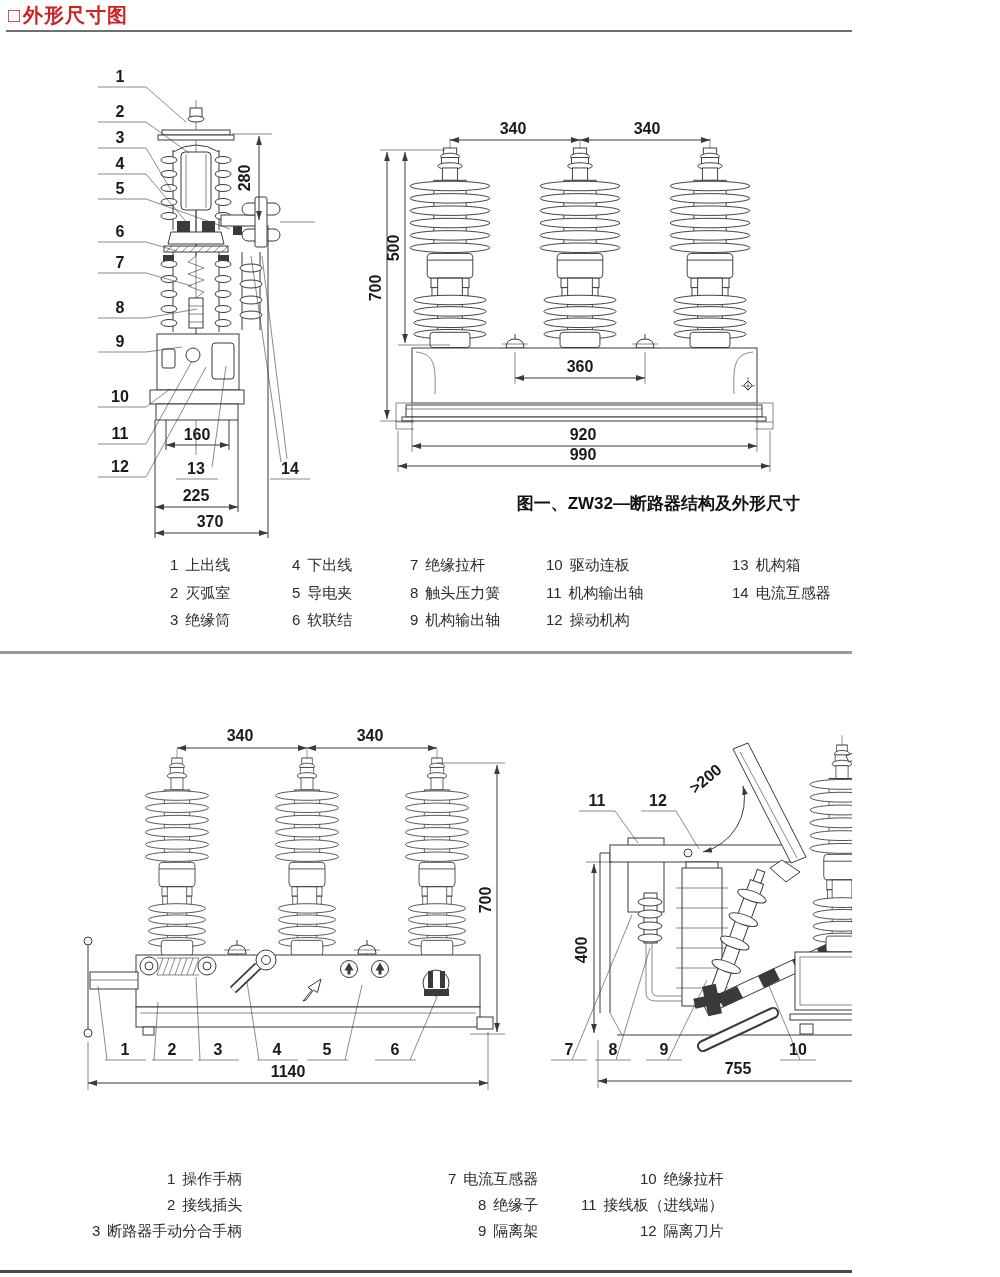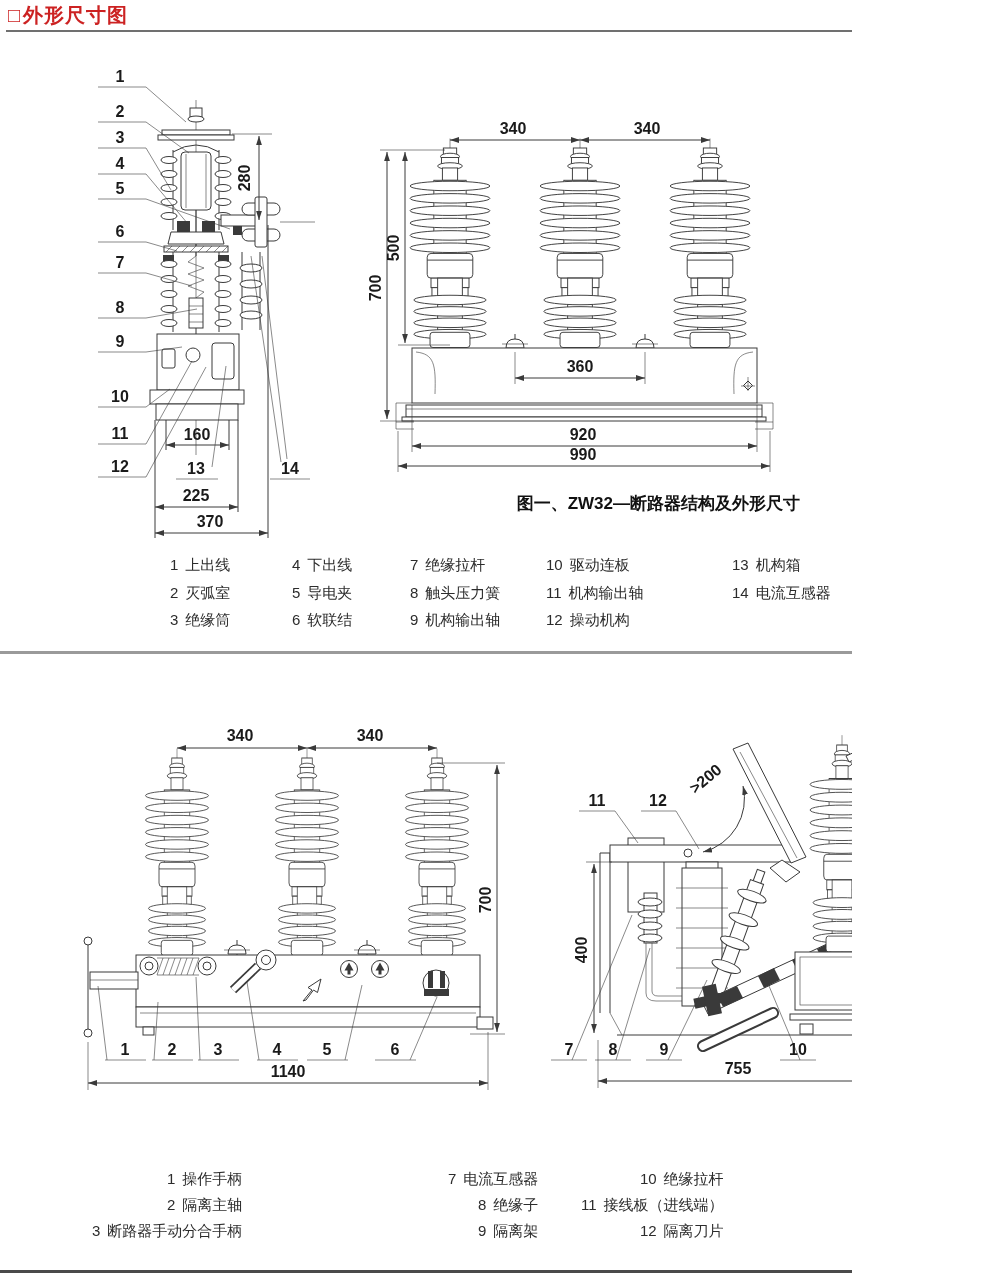--- a/index.html
+++ b/index.html
@@ -393,21 +393,21 @@
       <div class="li"><span class="ln">13</span><span>机构箱</span></div>
       <div class="li"><span class="ln">14</span><span>电流互感器</span></div>
     </div>
   </div>
 
   <div class="sep"></div>
 
   <div class="legend" id="legend2">
     <div class="lcol" style="left:92px">
       <div class="li"><span class="ln">1</span><span>操作手柄</span></div>
-      <div class="li"><span class="ln">2</span><span>隔离主轴</span></div>
+      <div class="li"><span class="ln">2</span><span>接线插头</span></div>
       <div class="li"><span class="ln">3</span><span>断路器手动分合手柄</span></div>
     </div>
     <div class="lcol" style="left:448px">
       <div class="li"><span class="ln">7</span><span>电流互感器</span></div>
       <div class="li"><span class="ln">8</span><span>绝缘子</span></div>
       <div class="li"><span class="ln">9</span><span>隔离架</span></div>
     </div>
     <div class="lcol" style="left:581px">
       <div class="li"><span class="ln">10</span><span>绝缘拉杆</span></div>
       <div class="li"><span class="ln">11</span><span>接线板（进线端）</span></div>

